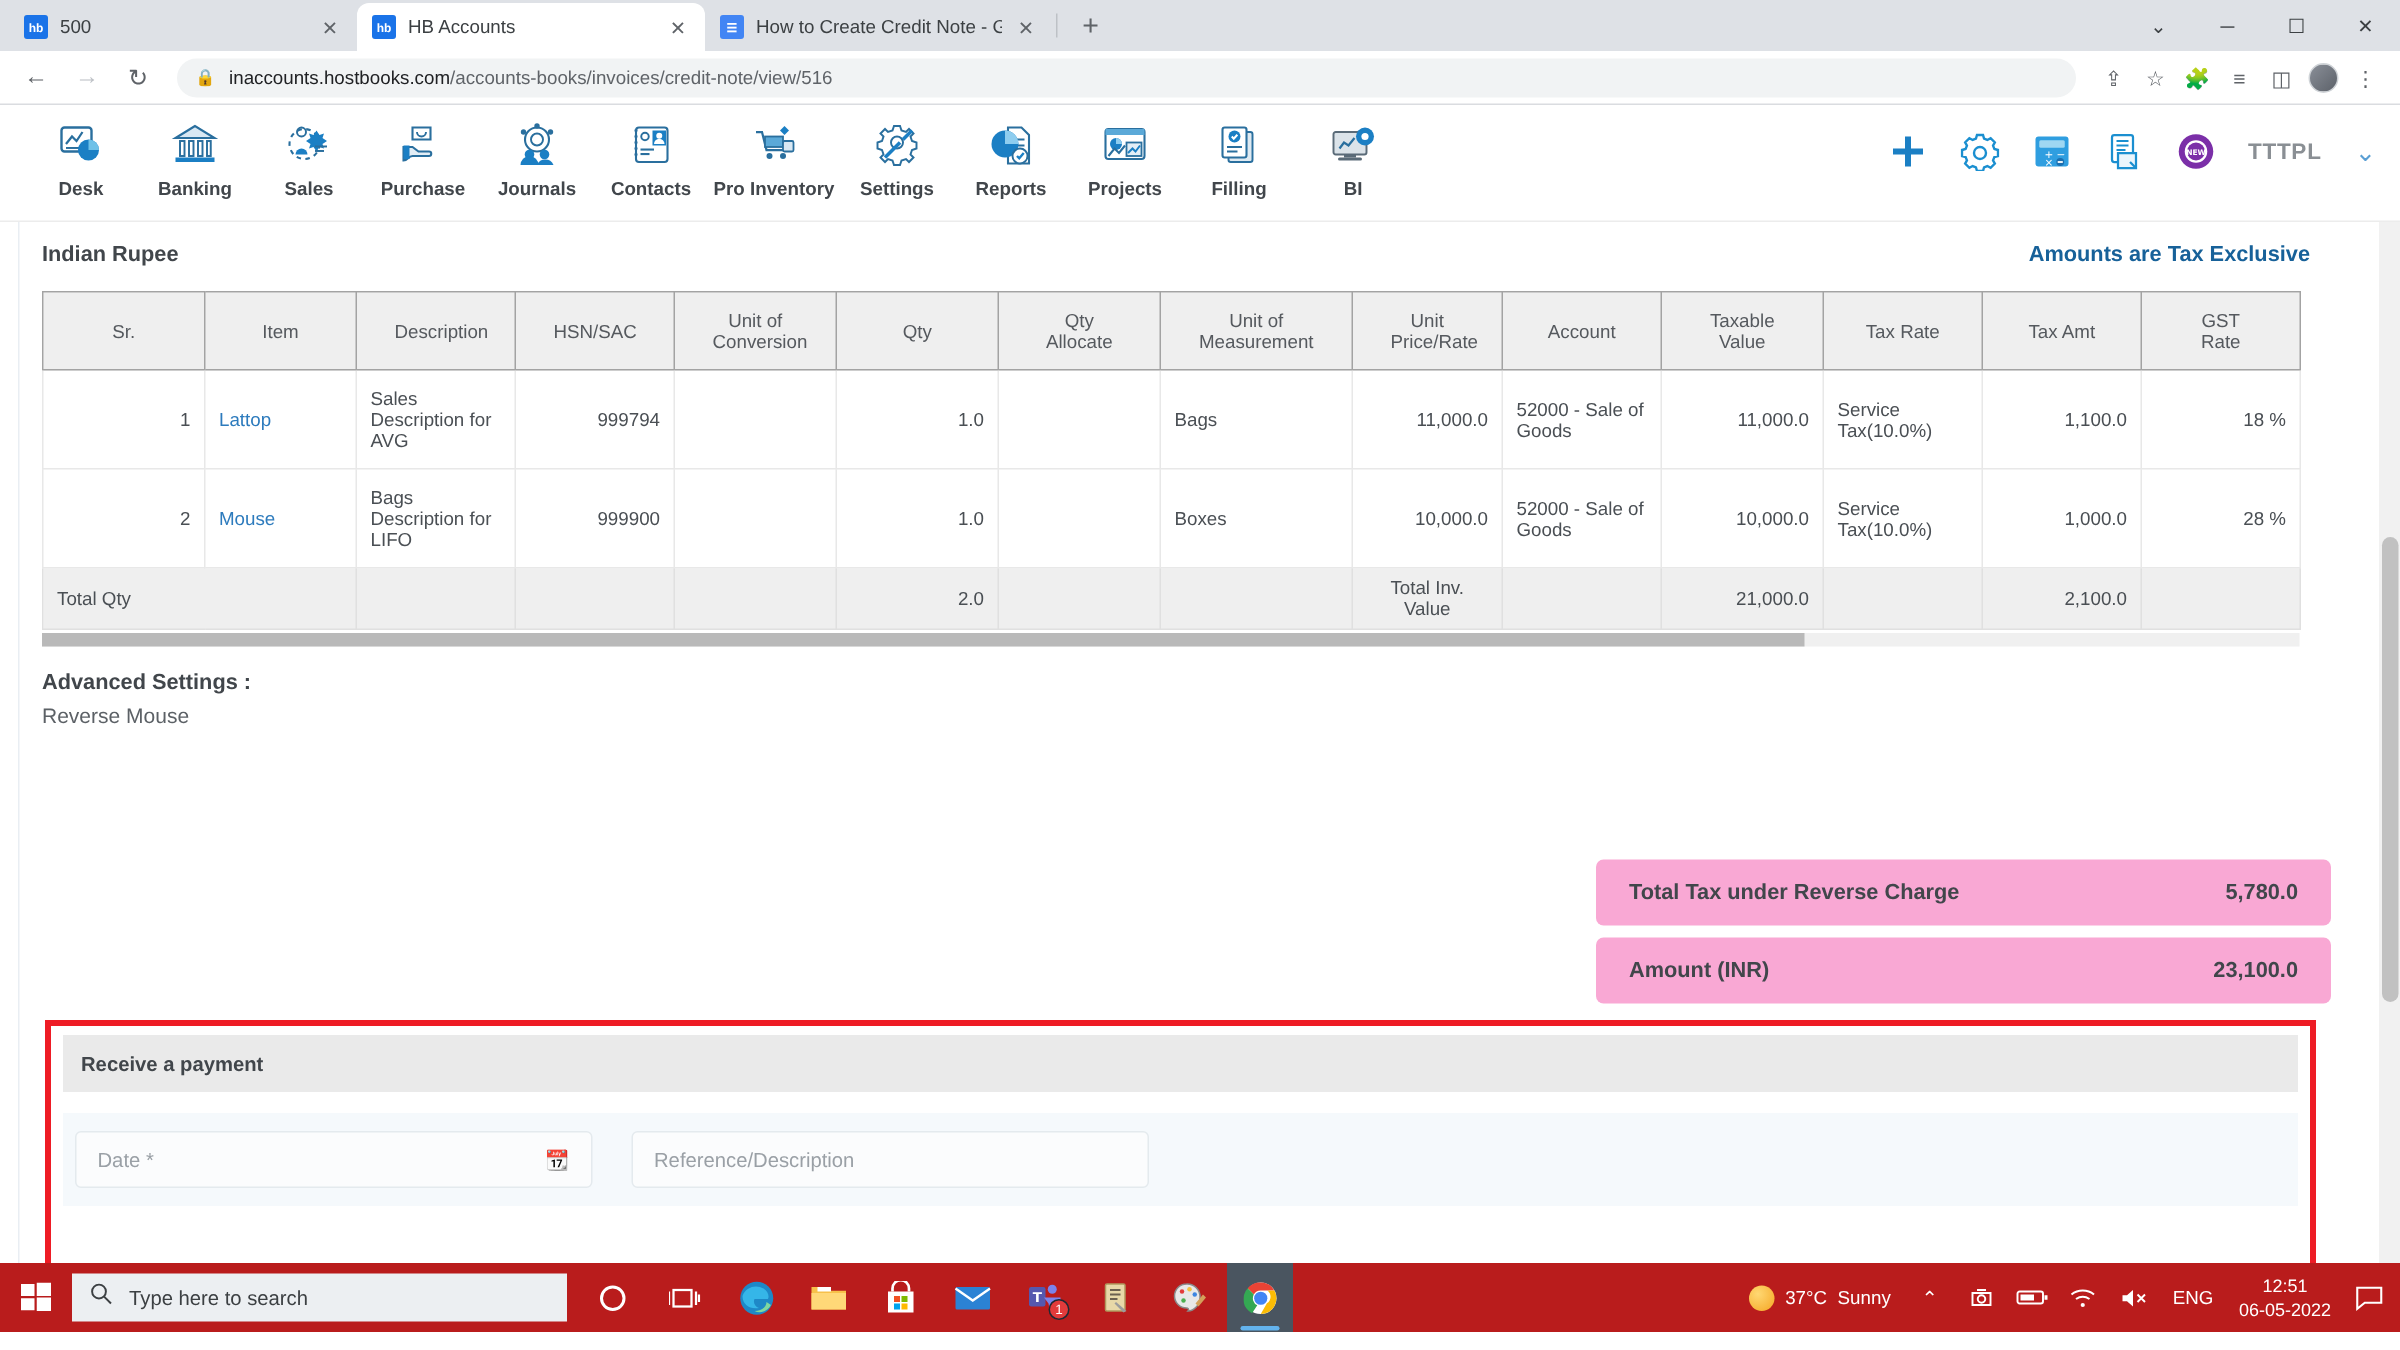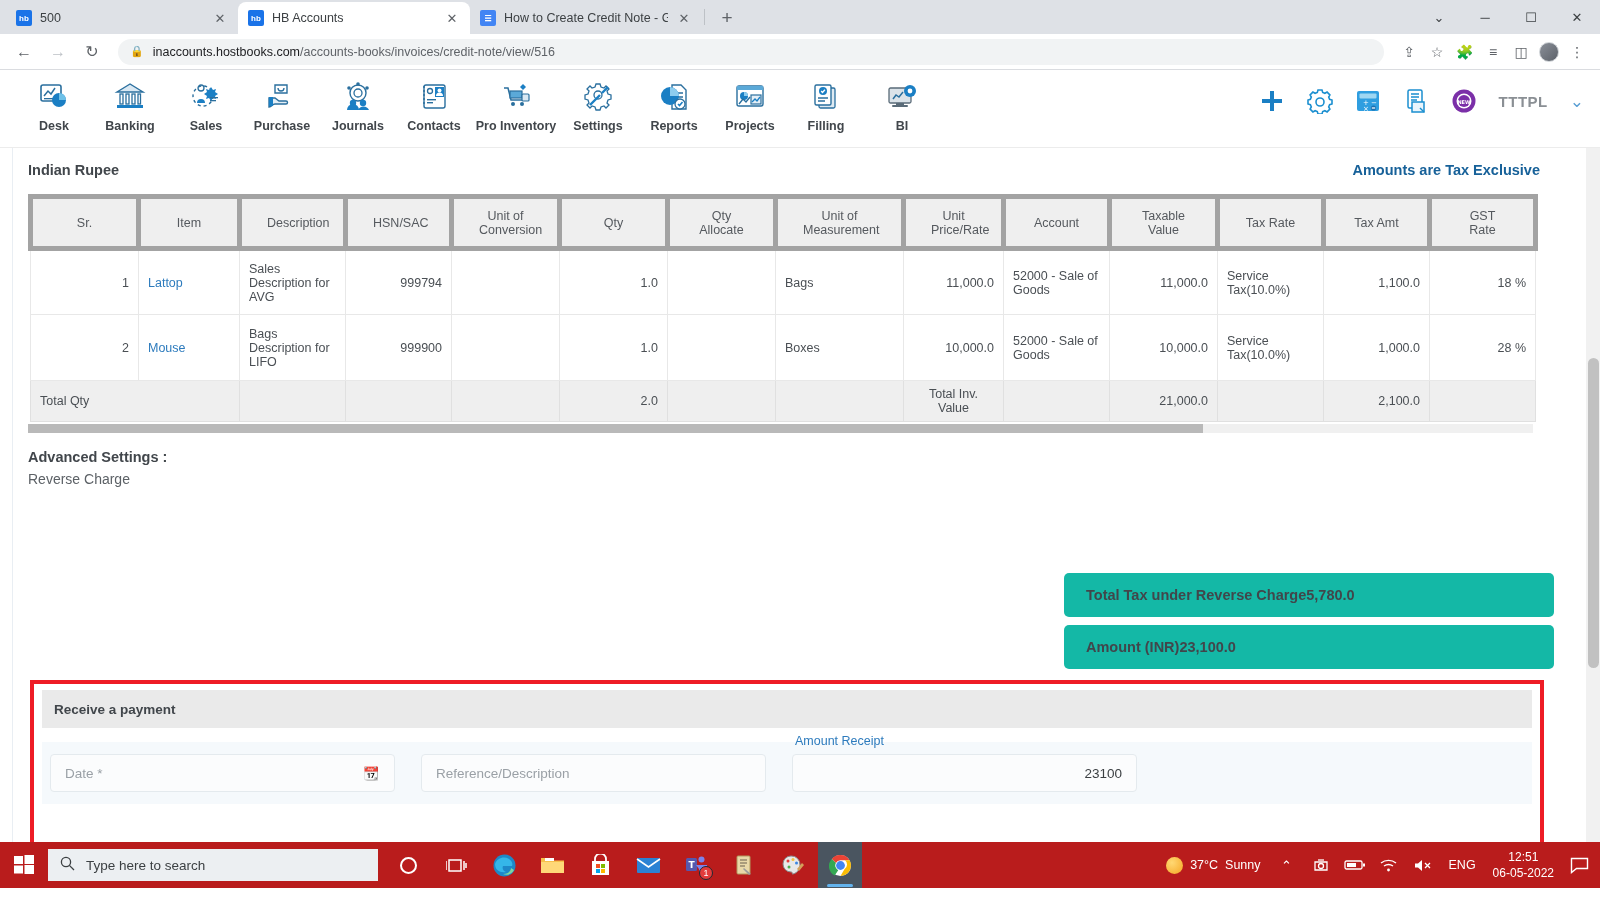--- a/index.html
+++ b/index.html
@@ -178,21 +178,21 @@
   .tbl-wrap { margin-top: 16px; position: relative; }
   table.items {
     width: 1505px;
     border-collapse: collapse;
     table-layout: fixed;
     font-size: 12.5px;
     color: #4a4f54;
   }
   table.items th {
     background: #efefef;
-    border: 5px solid #a3a3a3;
+    border: 1px solid #a3a3a3;
     font-weight: normal;
     color: #55595e;
     padding: 9px 25px;
     text-align: center;
     vertical-align: middle;
     height: 52px;
     font-size: 12.5px;
   }
   table.items td {
     border: 1px solid #e8e8e8;
@@ -217,24 +217,24 @@
 
   .adv-wrap { display: flex; margin-top: 16px; }
   .adv-left { width: 1000px; }
   .adv-title { font-size: 14.5px; font-weight: bold; color: #41464b; }
   .adv-sub { font-size: 14px; color: #5c6166; margin-top: 6px; }
 
   .totals-col {
     position: absolute; right: 46px; top: 425px; width: 490px;
   }
   .total-box {
-    background: #14b8a6;
+    background: #f9a8d4;
     border-radius: 5px;
     height: 44px;
-    display: flex; align-items: center; 
+    display: flex; align-items: center; justify-content: space-between;
     padding: 0 22px;
     margin-bottom: 8px;
   }
   .total-box .tb-label { font-size: 14.5px; font-weight: bold; color: #41464b; }
   .total-box .tb-val { font-size: 14.5px; font-weight: bold; color: #41464b; }
 
   
   .pay-panel {
     position: absolute; left: 30px; top: 532px;
     width: 1514px; height: 215px;
@@ -710,21 +710,21 @@
         </tbody>
       </table>
       <div class="hscroll-track">
         <div class="hscroll-thumb"></div>
       </div>
     </div>
 
     <div class="adv-wrap">
       <div class="adv-left">
         <div class="adv-title">Advanced Settings :</div>
-        <div class="adv-sub">Reverse Charge</div>
+        <div class="adv-sub">Reverse Mouse</div>
       </div>
     </div>
   </div>
 
   <div class="totals-col">
     <div class="total-box">
       <span class="tb-label">Total Tax under Reverse Charge</span>
       <span class="tb-val">5,780.0</span>
     </div>
     <div class="total-box">
@@ -738,24 +738,20 @@
       <span class="pay-header-title">Receive a payment</span>
     </div>
     <div class="pay-body">
       <div class="field f-date">
         <span class="ph">Date *</span>
         <span class="cal-icon">📆</span>
       </div>
       <div class="field f-ref">
         <span class="ph">Reference/Description</span>
       </div>
-      <div class="field f-amt">
-        <span class="float-lbl">Amount Receipt</span>
-        <span class="val">23100</span>
-      </div>
     </div>
 
   </div>
 
 </div>
 
 <div class="taskbar">
   <div class="start-btn">
     <svg width="20" height="20" viewBox="0 0 20 20">
         <rect x="0" y="1" width="9" height="8" fill="#fff"></rect>

